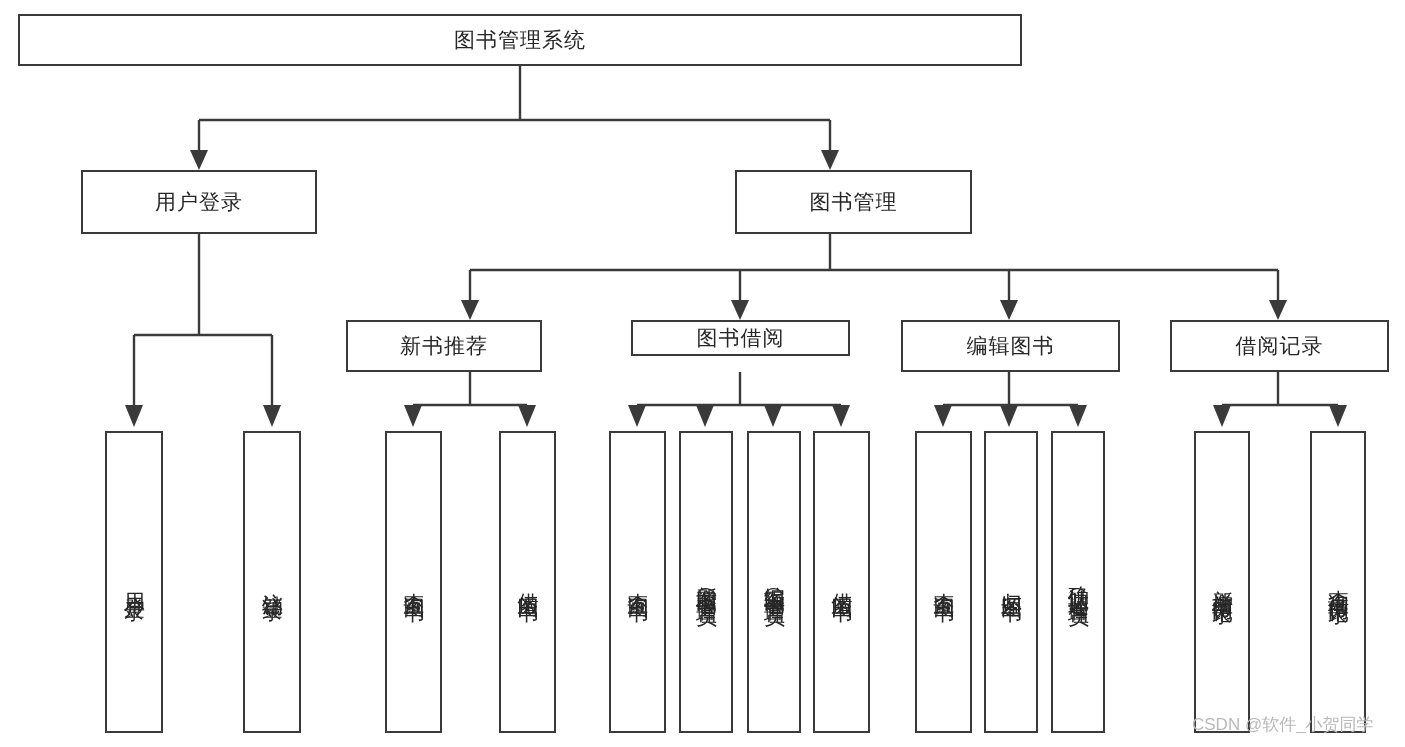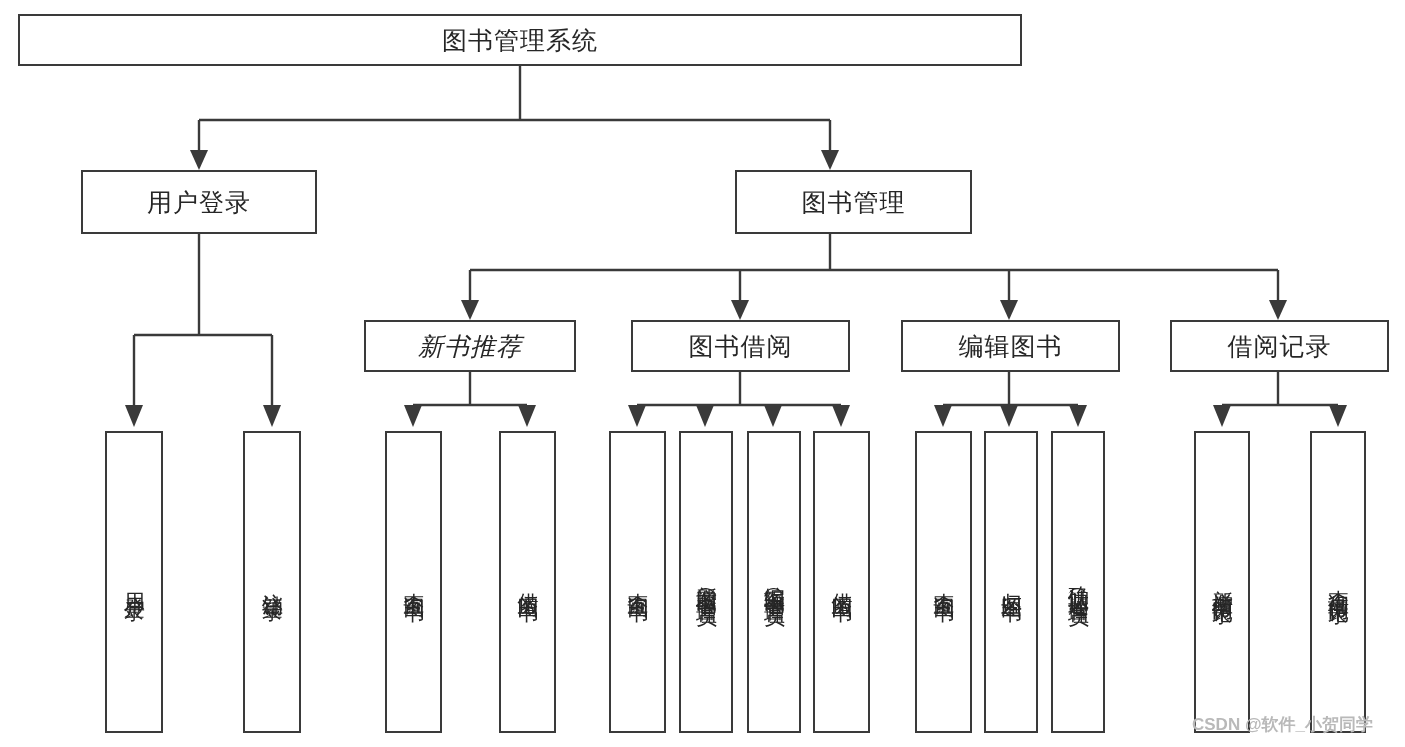--- a/index.html
+++ b/index.html
@@ -21,21 +21,21 @@
     position: absolute;
     box-sizing: border-box;
     border: 2px solid #3a3a3a;
     background: #ffffff;
     display: flex;
     align-items: center;
     justify-content: center;
     color: #262626;
   }
   .node.horiz {
-    font-size: 25px;
+    font-size: 21px;
     letter-spacing: 1px;
     line-height: 1.2;
     text-align: center;
   }
   .node.vert {
     writing-mode: vertical-rl;
     text-orientation: upright;
     font-size: 21px;
     line-height: 1.28;
     letter-spacing: 3px;
@@ -65,21 +65,20 @@
     fill: #3a3a3a;
   }
   #watermark {
     position: absolute;
     left: 1192px;
     top: 713px;
     font-size: 17px;
     color: #b9b9b9;
     white-space: nowrap;
     font-family: "Liberation Sans", "DejaVu Sans", sans-serif;
-    font-weight: bold;
   }
 </style>
 </head>
 <body>
 
 <div id="canvas">
 
   <svg id="wires" viewBox="0 0 1405 747">
 
     <line x1="520" y1="66" x2="520" y2="120"></line>
@@ -137,24 +136,24 @@
     <span>图书管理系统</span>
   </div>
 
   <div class="node horiz" style="left:81px; top:170px; width:236px; height:64px;">
     <span>用户登录</span>
   </div>
   <div class="node horiz" style="left:735px; top:170px; width:237px; height:64px;">
     <span>图书管理</span>
   </div>
 
-  <div class="node horiz" style="left:364px; top:320px; width:212px; height:52px;font-style:italic;">
+  <div class="node horiz" style="left:346px; top:320px; width:196px; height:52px;">
     <span>新书推荐</span>
   </div>
-  <div class="node horiz" style="left:631px; top:320px; width:219px; height:52px;">
+  <div class="node horiz" style="left:631px; top:320px; width:219px; height:36px;">
     <span>图书借阅</span>
   </div>
   <div class="node horiz" style="left:901px; top:320px; width:219px; height:52px;">
     <span>编辑图书</span>
   </div>
   <div class="node horiz" style="left:1170px; top:320px; width:219px; height:52px;">
     <span>借阅记录</span>
   </div>
 
   <div class="node vert" style="left:105px; top:431px; width:58px; height:302px;">

